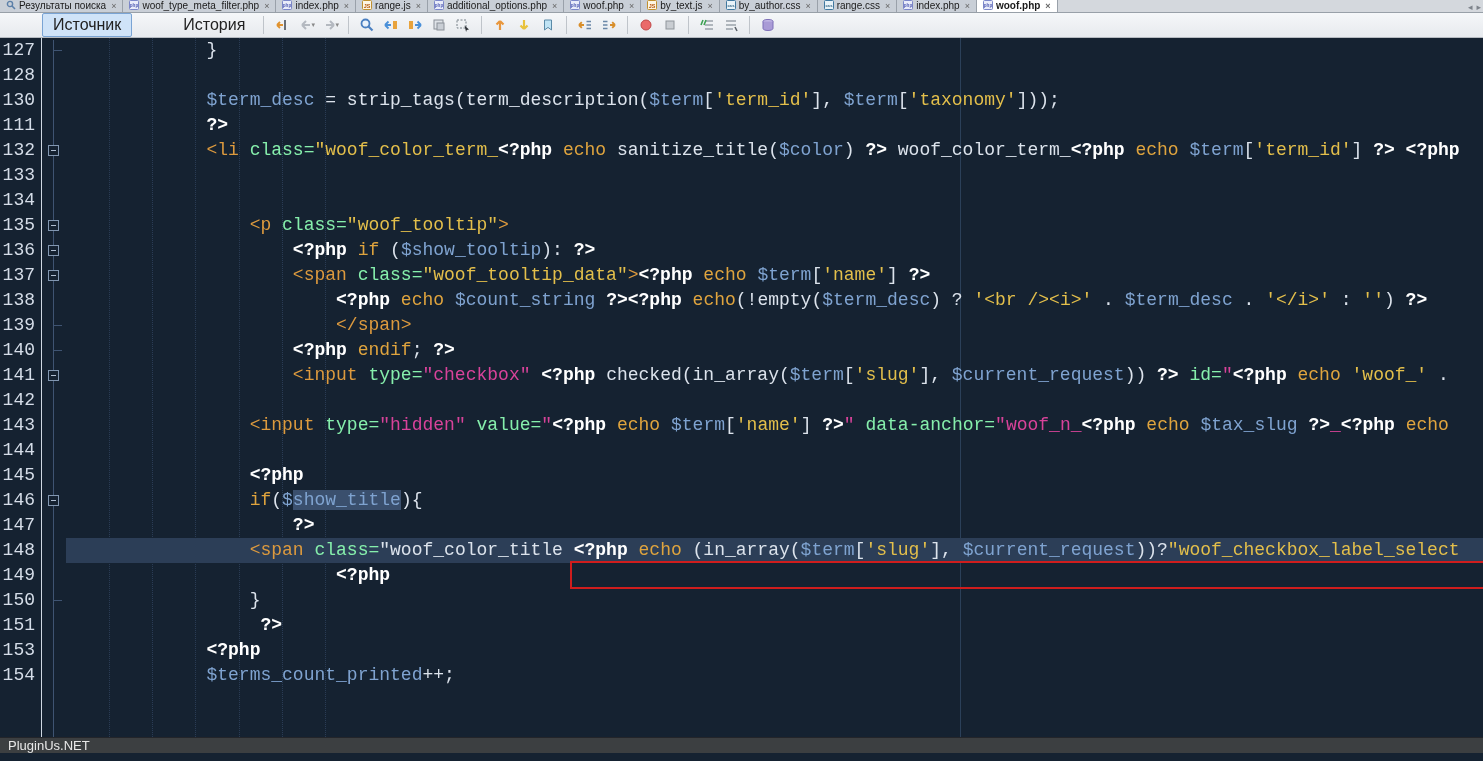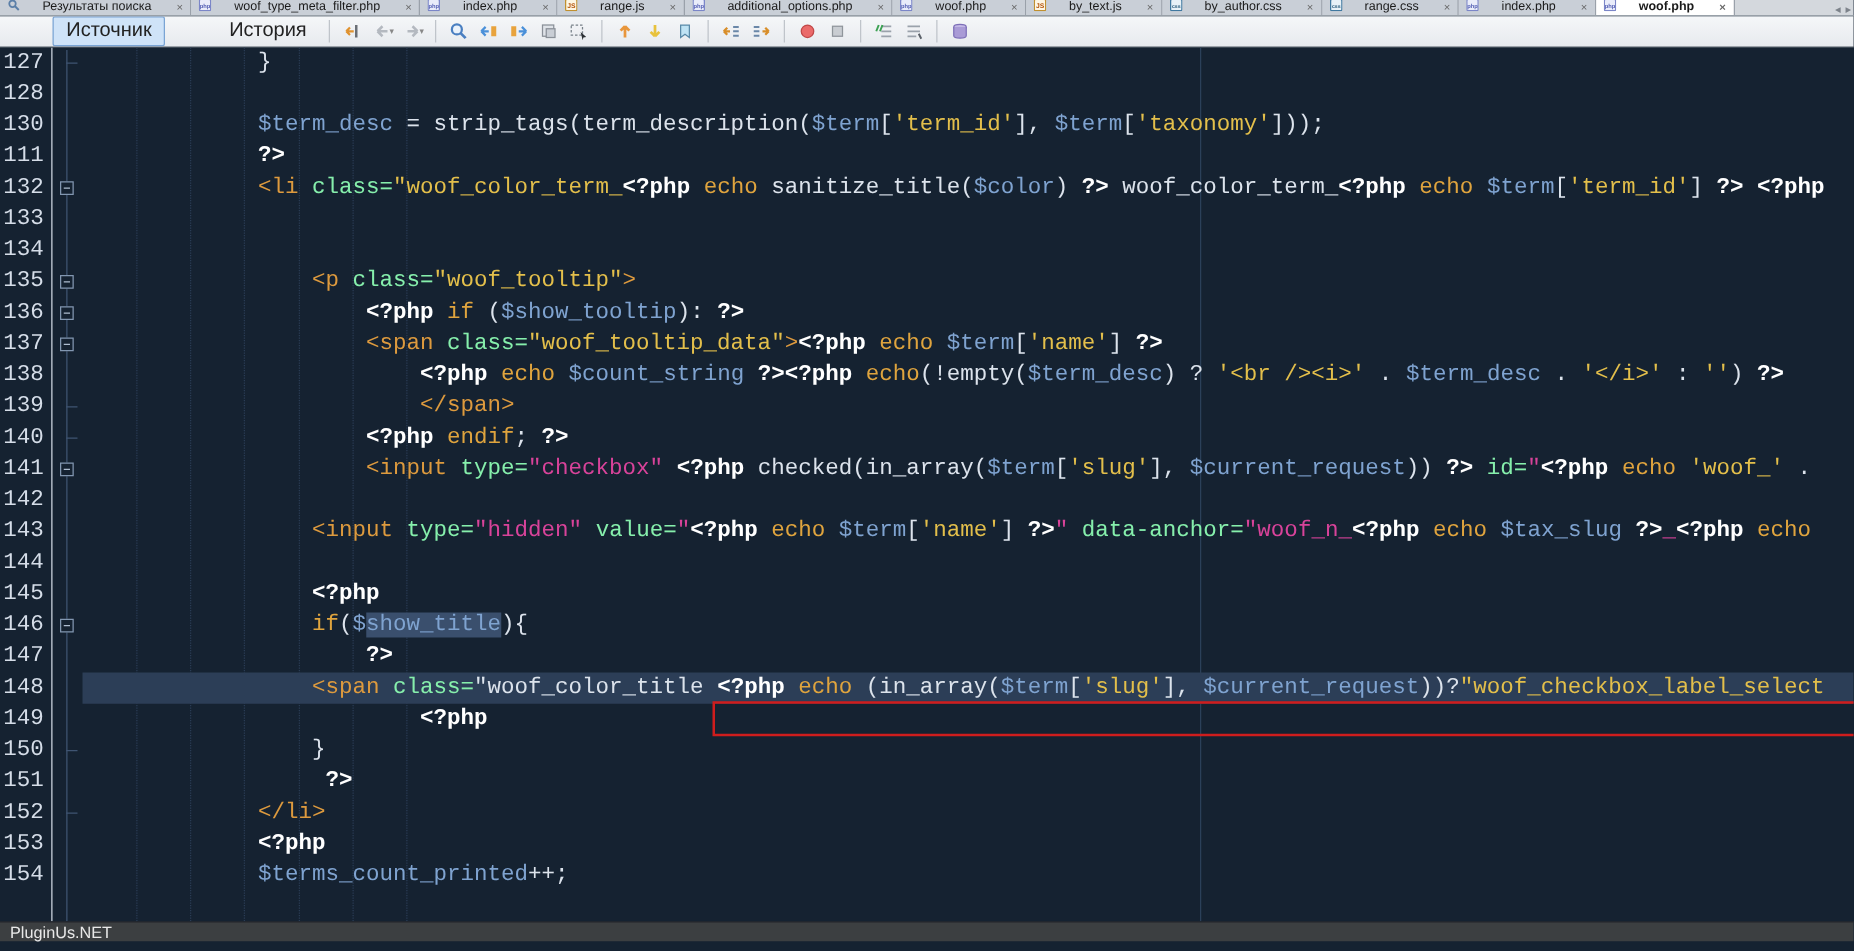--- a/index.html
+++ b/index.html
@@ -8,21 +8,21 @@
     width:1483px; height:761px; overflow:hidden;
     background:#152231;
     font-family:"Liberation Sans", sans-serif;
   }
   
   .tabbar {
     height:13px; background:#d4d8dd; display:flex; align-items:stretch;
     position:relative; overflow:hidden; border-bottom:1px solid #98a0a8;
   }
   .tab {
-    display:flex; align-items:center; gap:18px; padding:0 6px;
+    display:flex; align-items:center; gap:3px; padding:0 6px;
     font-size:10px; line-height:12px; color:#1a1a1a; white-space:nowrap;
     background:#c9cfd7; border-right:1px solid #9aa1aa; cursor:default;
   }
   .tab.active { background:#ffffff; font-weight:bold; }
   .tab .close { color:#666; font-size:9px; margin-left:2px; }
   .tab .ficon { width:10px; height:10px; flex:0 0 auto; }
   .tab-scroll { position:absolute; right:2px; top:0; height:13px; display:flex; align-items:center; gap:4px; color:#7d838b; font-size:9px; }
   
   .toolbar {
     height:25px; background:linear-gradient(#f5f7f9,#e7eaee);
@@ -437,27 +437,20 @@
           <div class="foldtick"></div>
         </div>
         <div class="content" style="padding-left: 17ch;"><span class="tok-pl">}</span></div>
       </div>
       <div class="row">
         <div class="lnum">151</div>
         <div class="foldcell"></div>
         <div class="content" style="padding-left: 18ch;"><span class="tok-php">?&gt;</span></div>
       </div>
       <div class="row">
-        <div class="lnum">152</div>
-        <div class="foldcell">
-          <div class="foldtick"></div>
-        </div>
-        <div class="content" style="padding-left: 13ch;"><span class="tok-tag">&lt;/li&gt;</span></div>
-      </div>
-      <div class="row">
         <div class="lnum">153</div>
         <div class="foldcell"></div>
         <div class="content" style="padding-left: 13ch;"><span class="tok-php">&lt;?php</span></div>
       </div>
       <div class="row">
         <div class="lnum">154</div>
         <div class="foldcell"></div>
         <div class="content" style="padding-left: 13ch;"><span class="tok-var">$terms_count_printed</span><span class="tok-pl">++;</span></div>
       </div>
     </div>

